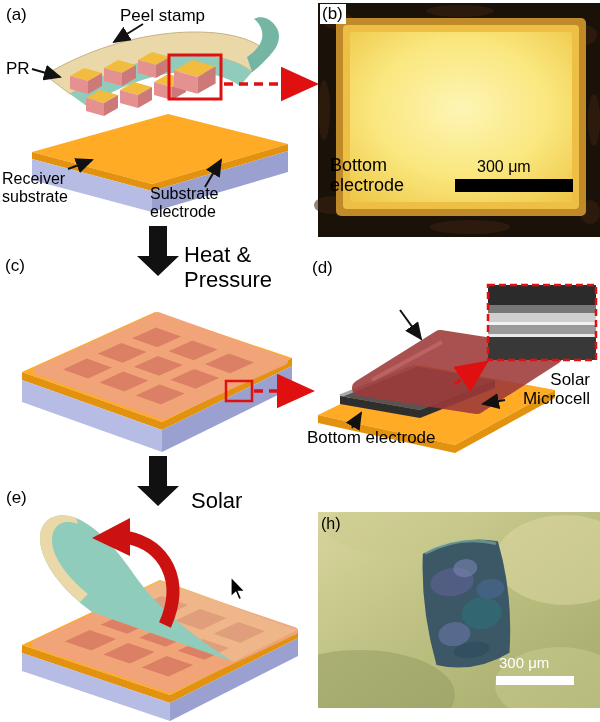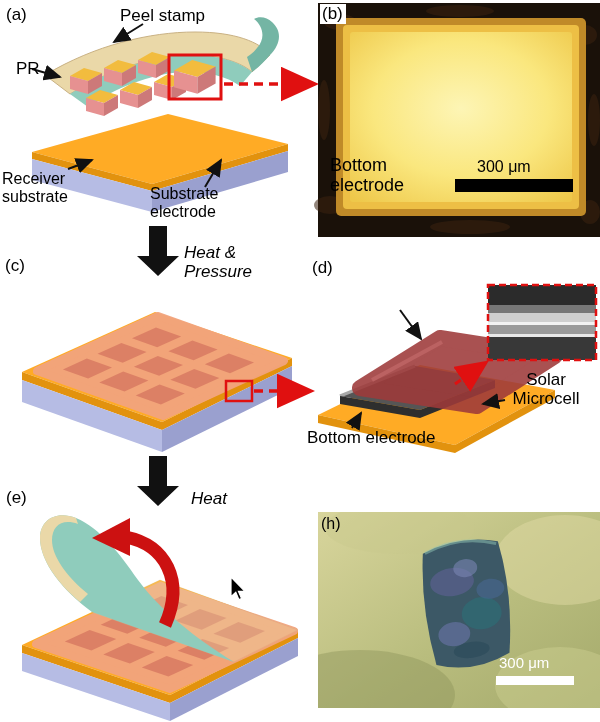--- a/index.html
+++ b/index.html
@@ -13,22 +13,22 @@
     --adhesive-maroon:#9e3a3a; --microcell-gray:#555555;
     --highlight-red:#e01010; --peel-arrow-red:#cc1111; --process-arrow-black:#111111;
     --b-frame-dark:#1a1109; --b-gold:#eec84a; --b-gold-light:#fdf5b5;
     --h-olive:#b9bd7e; --h-flake-teal:#3c5866;
   }
   .figure { position: relative; width: 600px; height: 722px; background: #fff;
             font-family: "Liberation Sans", sans-serif; overflow: hidden; }
   .figure svg.art { position: absolute; left: 0; top: 0; display: block; }
   .lbl { position: absolute; color: #000; font-size: 17px; line-height: 1.12; }
   .small { font-size: 16px; }
-  .big { font-size: 17px; font-style: italic; }
-  .center { text-align: center; }
+  .big { font-size: 22px; }
+  .center { text-align: right; }
   .nowrap { white-space: nowrap; }
   .chip { background: #ffffff; padding: 0 3px 1px 2px; }
   .white { color: #ffffff; }
   .bar { position: absolute; }
 </style>
 </head>
 <body>
 
 <div class="figure">
 
@@ -217,35 +217,35 @@
         <path d="M 504,549 Q 513,602 501,655" fill="none" st="" roke="#9fd4c4" stroke-width="4" opacity="0.85"></path>
         <path d="M 432,548 Q 468,534 504,548" fill="none" stroke="#8fc4b4" stroke-width="3" opacity="0.5"></path>
       </g>
     </g>
 
     <path d="M0,0 L0,16.5 L4,12.8 L6.6,18.9 L8.8,18 L6.2,12 L11.6,12 Z" transform="translate(231,577) scale(1.2)" fill="#000" stroke="#fff" stroke-width="1"></path>
   </svg>
 
   <div class="lbl" style="left:6px;top:5px">(a)</div>
   <div class="lbl" style="left:120px;top:6px">Peel stamp</div>
-  <div class="lbl" style="left:16px;top:59px">PR</div>
+  <div class="lbl" style="left:6px;top:59px">PR</div>
   <div class="lbl small" style="left:150px;top:185px;width:90px">Substrate electrode</div>
   <div class="lbl small" style="left:2px;top:170px;width:85px">Receiver substrate</div>
 
   <div class="lbl" style="left:320px;top:4px"><span class="chip">(b)</span></div>
   <div class="lbl" style="left:330px;top:155px;width:95px;font-size:18px">Bottom electrode</div>
   <div class="lbl small" style="left:477px;top:158px">300 μm</div>
   <div class="bar" style="left:455px;top:179px;width:118px;height:13px;background:#000"></div>
 
   <div class="lbl big" style="left:184px;top:243px;width:92px">Heat &amp; Pressure</div>
   <div class="lbl" style="left:5px;top:256px">(c)</div>
   <div class="lbl" style="left:312px;top:258px">(d)</div>
   <div class="lbl center" style="left:502px;top:370px;width:88px">Solar Microcell</div>
   <div class="lbl nowrap" style="left:307px;top:428px">Bottom electrode</div>
 
-  <div class="lbl big" style="left:191px;top:489px">Heat</div>
+  <div class="lbl big" style="left:191px;top:489px">Solar</div>
   <div class="lbl" style="left:6px;top:488px">(e)</div>
 
   <div class="lbl small" style="left:321px;top:515px">(h)</div>
   <div class="lbl white" style="left:499px;top:655px;font-size:15px">300 μm</div>
   <div class="bar" style="left:496px;top:676px;width:78px;height:9px;background:#fff"></div>
 
 </div>
 
 </body></html>

